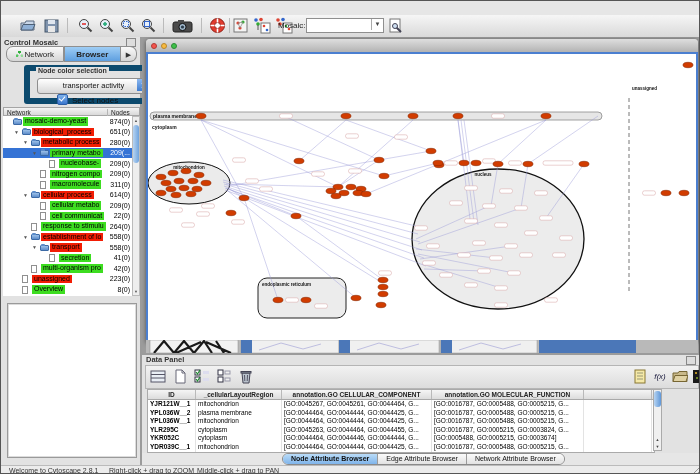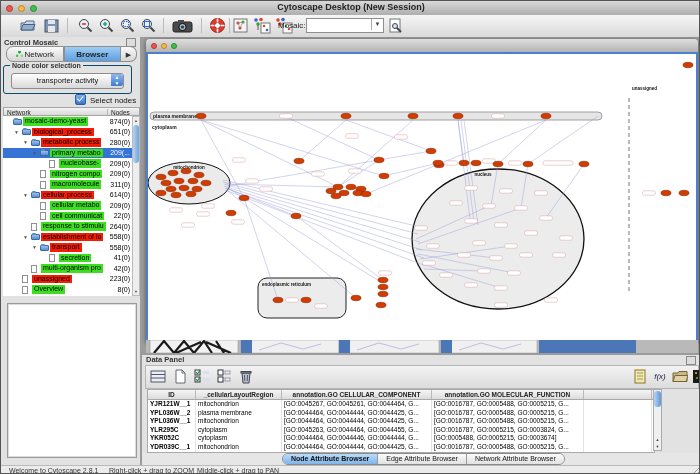--- a/index.html
+++ b/index.html
@@ -26,25 +26,25 @@
   .cp-float{position:absolute;right:4px;top:1px;width:8px;height:7px;border:1px solid #888;background:#ddd;}
   .cp-tabs{position:absolute;left:5px;top:9px;width:131px;height:16px;display:flex;}
   .cp-tab{flex:1;font-size:8px;text-align:center;line-height:15px;border:1px solid #8f8f8f;background:linear-gradient(#fafafa,#d5d5d5);color:#222;overflow:hidden;white-space:nowrap;}
   .cp-tab.first{border-radius:7px 0 0 7px;}
   .cp-tab.sel{background:linear-gradient(#9ecdf5,#5e9fe0);font-weight:bold;}
   .cp-tab-arrow{width:15px;flex:none;border:1px solid #8f8f8f;border-left:none;border-radius:0 7px 7px 0;background:linear-gradient(#fafafa,#d5d5d5);font-size:7px;line-height:15px;text-align:center;color:#333;}
   .throb{display:inline-block;width:7px;height:7px;vertical-align:-1px;margin-right:2px;background:
     radial-gradient(circle at 50% 15%,#2fae3a 1.4px,transparent 1.6px),
     radial-gradient(circle at 15% 70%,#59c763 1.4px,transparent 1.6px),
     radial-gradient(circle at 85% 70%,#8fd996 1.4px,transparent 1.6px);}
-  .groupbox{position:absolute;left:2px;top:28px;width:127px;height:27px;border:1px solid #0c4a6e;border-radius:3px;}
+  .groupbox{position:absolute;left:23px;top:28px;width:127px;height:27px;border:6px solid #0c4a6e;border-radius:3px;}
   .groupbox .legend{position:absolute;left:6px;top:-4px;background:#e2e2e2;padding:0 2px;font-size:7px;font-weight:bold;color:#333;}
   .combo{position:absolute;left:7px;top:7px;width:111px;height:14px;border:1px solid #8e8e8e;border-radius:3px;background:linear-gradient(#ffffff,#d8d8d8);font-size:7.5px;text-align:center;line-height:13px;color:#111;}
   .combo .stepper{position:absolute;right:0;top:0;width:12px;height:12px;border-radius:0 2px 2px 0;background:linear-gradient(#8db8ef,#3e7cd0);color:#fff;font-size:5px;line-height:6px;text-align:center;}
-  .checkrow{position:absolute;left:28px;top:57px;height:11px;font-size:8px;color:#111;padding-left:46px;}
+  .checkrow{position:absolute;left:10px;top:57px;height:11px;font-size:8px;color:#111;padding-left:46px;}
   .checkbox{display:inline-block;width:9px;height:9px;vertical-align:-2px;margin-right:4px;background:linear-gradient(#7fb2ec,#3a77cd);border:1px solid #2c5ea8;border-radius:2px;position:relative;}
   .checkbox:after{content:"";position:absolute;left:2px;top:0px;width:3px;height:5px;border:solid #fff;border-width:0 1.5px 1.5px 0;transform:rotate(40deg);}
   .treeheader{position:absolute;left:2px;top:70px;width:137px;height:9px;background:linear-gradient(#f4f4f4,#d9d9d9);border:1px solid #a5a5a5;box-sizing:border-box;font-size:6.5px;color:#222;}
   .treeheader .c1{position:absolute;left:3px;top:1px;}
   .treeheader .c2{position:absolute;left:103px;top:1px;border-left:1px solid #b5b5b5;padding-left:3px;height:7px;}
   .tree{position:absolute;left:2px;top:79px;width:129px;height:180px;background:#fff;overflow:hidden;}
   .treesb{position:absolute;left:131px;top:79px;width:8px;height:180px;background:#eee;border:1px solid #bbb;box-sizing:border-box;}
   .treesb .thumb{position:absolute;left:0px;top:8px;width:6px;height:38px;background:linear-gradient(90deg,#b7d4f2,#6fa3dd);border-radius:3px;}
   .treesb .arr{position:absolute;left:0;width:6px;font-size:4px;color:#555;text-align:center;}
   .tree-row{position:relative;height:10.5px;white-space:nowrap;}
@@ -94,28 +94,20 @@
   .st{position:absolute;top:1px;}
   .grip{position:absolute;right:1px;top:1px;width:8px;height:8px;background:
      linear-gradient(135deg,transparent 50%,#999 50%,#999 56%,transparent 56%,transparent 70%,#999 70%,#999 76%,transparent 76%);}
   svg text{font-family:"Liberation Sans",sans-serif;}
 </style>
 </head>
 <body>
 
 <div class="app">
 
-  <div class="titlebar">
-    <div class="lights">
-      <div class="light red"></div>
-      <div class="light yellow"></div>
-      <div class="light green"></div>
-    </div>
-    <div class="title">Cytoscape Desktop (New Session)</div>
-  </div>
 
   <div class="toolbar">
     <svg class="tb" style="left:18px" viewBox="0 0 17 17">
         <path d="M2 6 L6 6 L7 4 L15 4 L15 13 L2 13 Z" fill="#c8d6e8" stroke="#5a6b80"></path>
         <path d="M2 13 L4 7.5 L16 7.5 L13.5 13 Z" fill="#8fb0d6" stroke="#4d5f75"></path>
       </svg>
     <svg class="tb" style="left:42px" viewBox="0 0 17 17">
         <rect x="2" y="3" width="13" height="12" fill="#7f93ad" stroke="#45566b"></rect>
         <rect x="5" y="3" width="7" height="4" fill="#dfe6ef"></rect>
         <rect x="5" y="9" width="7" height="6" fill="#e8e8e8"></rect>

